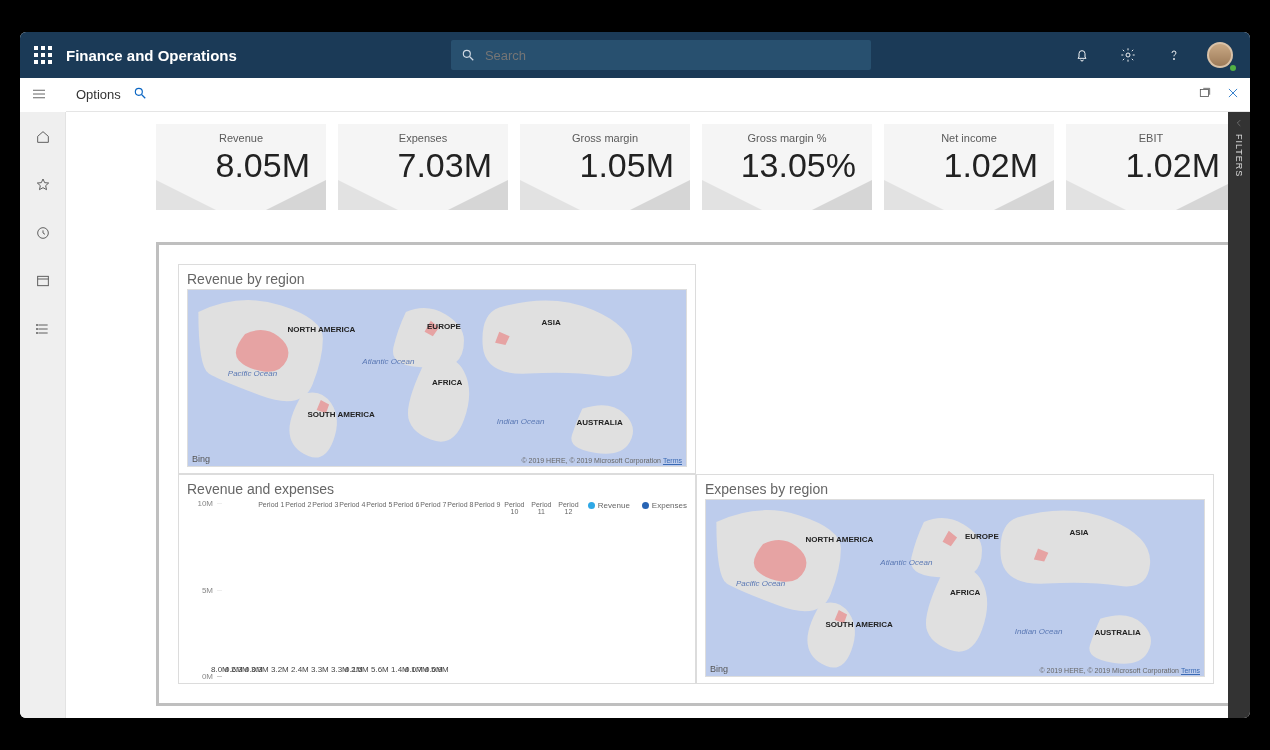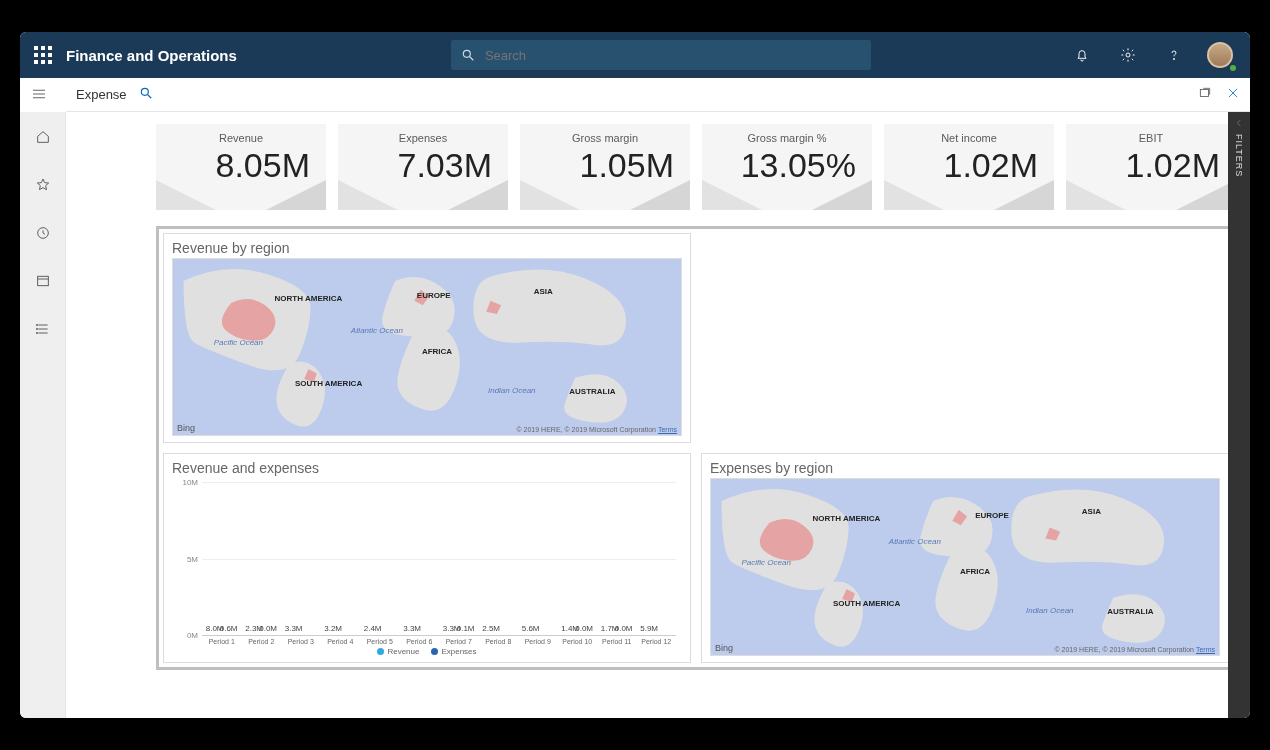--- a/index.html
+++ b/index.html
@@ -52,36 +52,36 @@
   .filters svg{stroke:#bbb;fill:none;width:10px;height:10px;}
   .filters .txt{writing-mode:vertical-rl;font-size:9px;letter-spacing:1px;}
   
   .kpis{display:flex;gap:12px;}
   .tile{flex:1;background:var(--tile-grey);padding:8px 16px 20px;position:relative;height:86px;overflow:hidden;}
   .tile .label{text-align:center;font-size:11px;color:var(--text-grey);}
   .tile .val{text-align:right;font-size:34px;font-weight:300;color:var(--big-text);margin-top:2px;}
   .tile::after{content:"";position:absolute;right:0;bottom:0;width:0;height:0;border-right:60px solid var(--triangle);border-top:30px solid transparent;}
   .tile::before{content:"";position:absolute;left:0;bottom:0;width:0;height:0;border-left:60px solid var(--triangle);border-top:30px solid transparent;opacity:.6;}
   
-  .panels{display:grid;grid-template-columns:1fr 1fr;grid-template-rows:210px 210px;gap:10px;margin-top:16px;border:3px solid var(--panel-border);padding:4px;}
+  .panels{display:grid;grid-template-columns:1fr 1fr;grid-template-rows:210px 210px;margin-top:32px;border:3px solid var(--panel-border);padding:19px;}
   .panel{border:1px solid #dcdcdc;background:#fff;position:relative;display:flex;flex-direction:column;padding:6px 8px;}
   .panel .title{font-size:14px;color:#666;margin-bottom:2px;}
   .map{flex:1;border:1px solid #ddd;position:relative;overflow:hidden;}
   .map svg{width:100%;height:100%;}
   .mlabel{position:absolute;font-size:8px;font-weight:700;color:#222;pointer-events:none;}
   .mlabel-ocean{font-weight:400;color:#5a78b4;font-style:italic;font-size:8px;}
   .map-bottom{position:absolute;left:4px;bottom:2px;font-size:9px;color:#555;}
   .map-credits{position:absolute;right:4px;bottom:2px;font-size:7px;color:#666;}
   .map-credits a{color:#3a6ab4;text-decoration:underline;}
   
   .pie-wrap{flex:1;display:flex;align-items:center;justify-content:center;position:relative;}
   .pie{width:150px;height:150px;border-radius:50%;position:relative;}
   .pie-flag{position:absolute;font-size:8px;color:#333;}
   
-  .bars-wrap{flex:1;display:flex;flex-direction:column;}
+  .bars-wrap{flex:1;display:flex;flex-direction:row;}
   .plot{flex:1;position:relative;margin:4px 6px 0 30px;border-bottom:1px solid #ccc;}
   .ylabel{position:absolute;right:100%;font-size:8px;color:#888;transform:translateY(-50%);padding-right:4px;}
   .grid{position:absolute;left:0;right:0;border-top:1px solid #eee;}
   .bar-groups{position:absolute;left:0;right:0;bottom:0;top:0;display:flex;align-items:flex-end;justify-content:space-around;}
   .grp{display:flex;align-items:flex-end;gap:2px;position:relative;}
   .bar{width:9px;}
   .bar.r{background:var(--blue);}
   .bar.e{background:var(--dblue);}
   .dl{position:absolute;font-size:8px;color:#444;white-space:nowrap;}
   .xlabels{display:flex;justify-content:space-around;margin:2px 6px 0 30px;}
@@ -144,21 +144,21 @@
   </div>
 
   <div class="optbar">
     <div class="hamburger">
       <svg viewBox="0 0 24 24">
           <line x1="4" y1="7" x2="20" y2="7"></line>
           <line x1="4" y1="12" x2="20" y2="12"></line>
           <line x1="4" y1="17" x2="20" y2="17"></line>
         </svg>
     </div>
-    <span class="lbl">Expense</span>
+    <span class="lbl">Options</span>
     <span class="magnify">
       <svg viewBox="0 0 24 24" fill="none" stroke-width="2">
           <circle cx="10" cy="10" r="6"></circle>
           <line x1="15" y1="15" x2="21" y2="21"></line>
         </svg>
     </span>
     <div class="optbar-right">
       <span><svg viewBox="0 0 24 24">
             <rect x="4" y="6" width="14" height="12"></rect>
             <path d="M9 4h11v11"></path>

